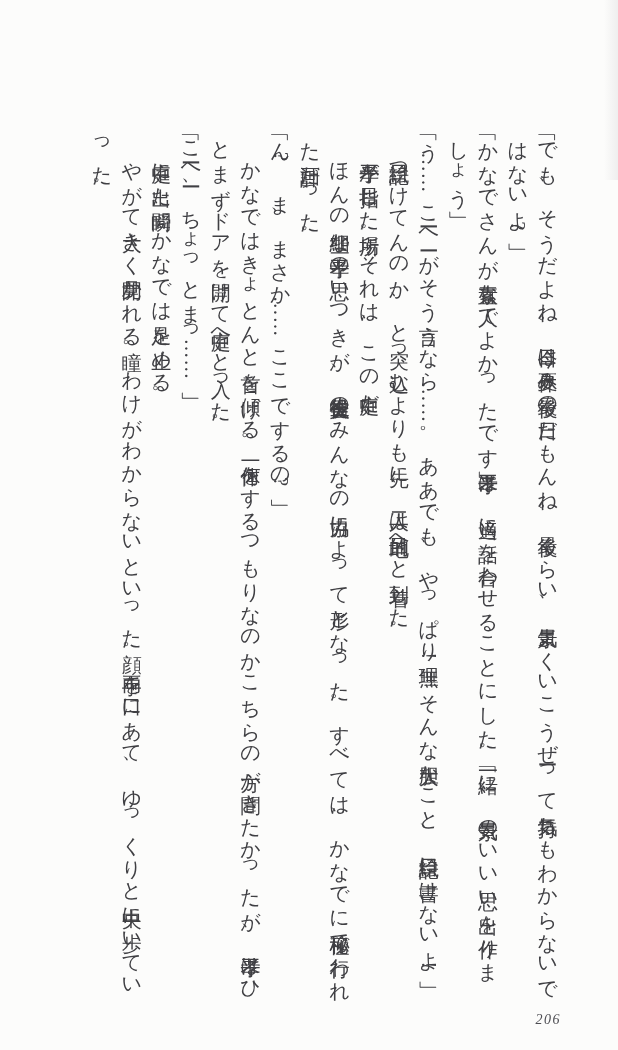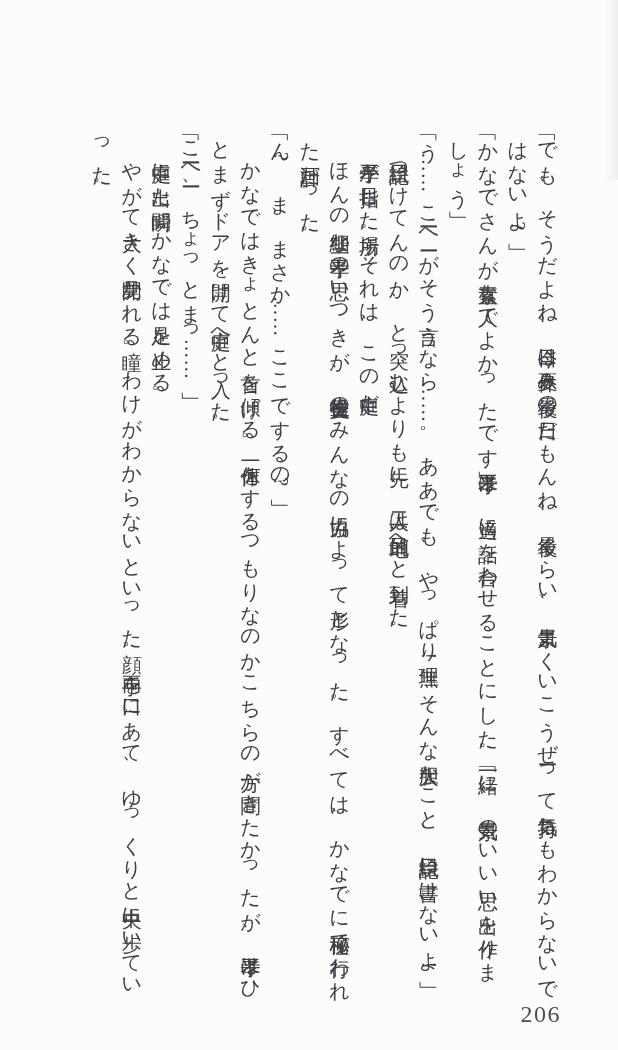--- a/index.html
+++ b/index.html
@@ -46,21 +46,22 @@
     margin: 0;
     padding: 0;
   }
   .text-block p.indent {
     text-indent: 1em;
   }
   .page-number {
     position: absolute;
     right: 57px;
     bottom: 22px;
-    font-size: 24px;
+    font-style: italic;
+    font-size: 14px;
     letter-spacing: 1.5px;
     color: #4d4d52;
   }
 </style>
 </head>
 <body>
 
 <div class="page">
   <div class="scan-edge"></div>
 

